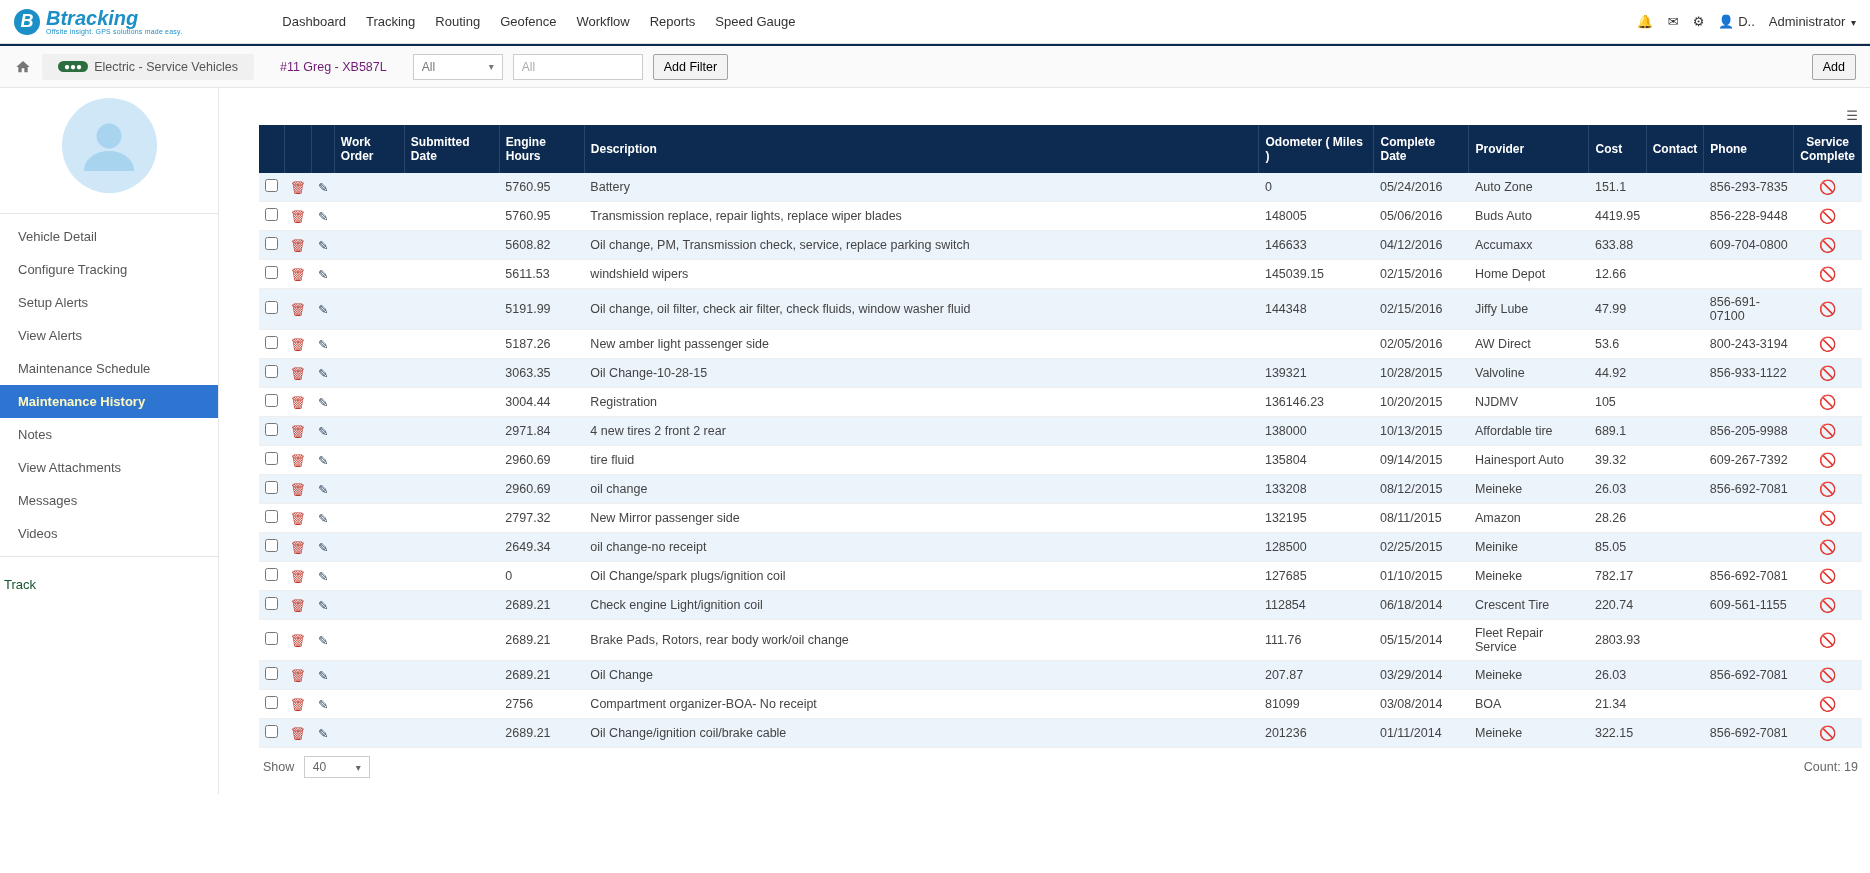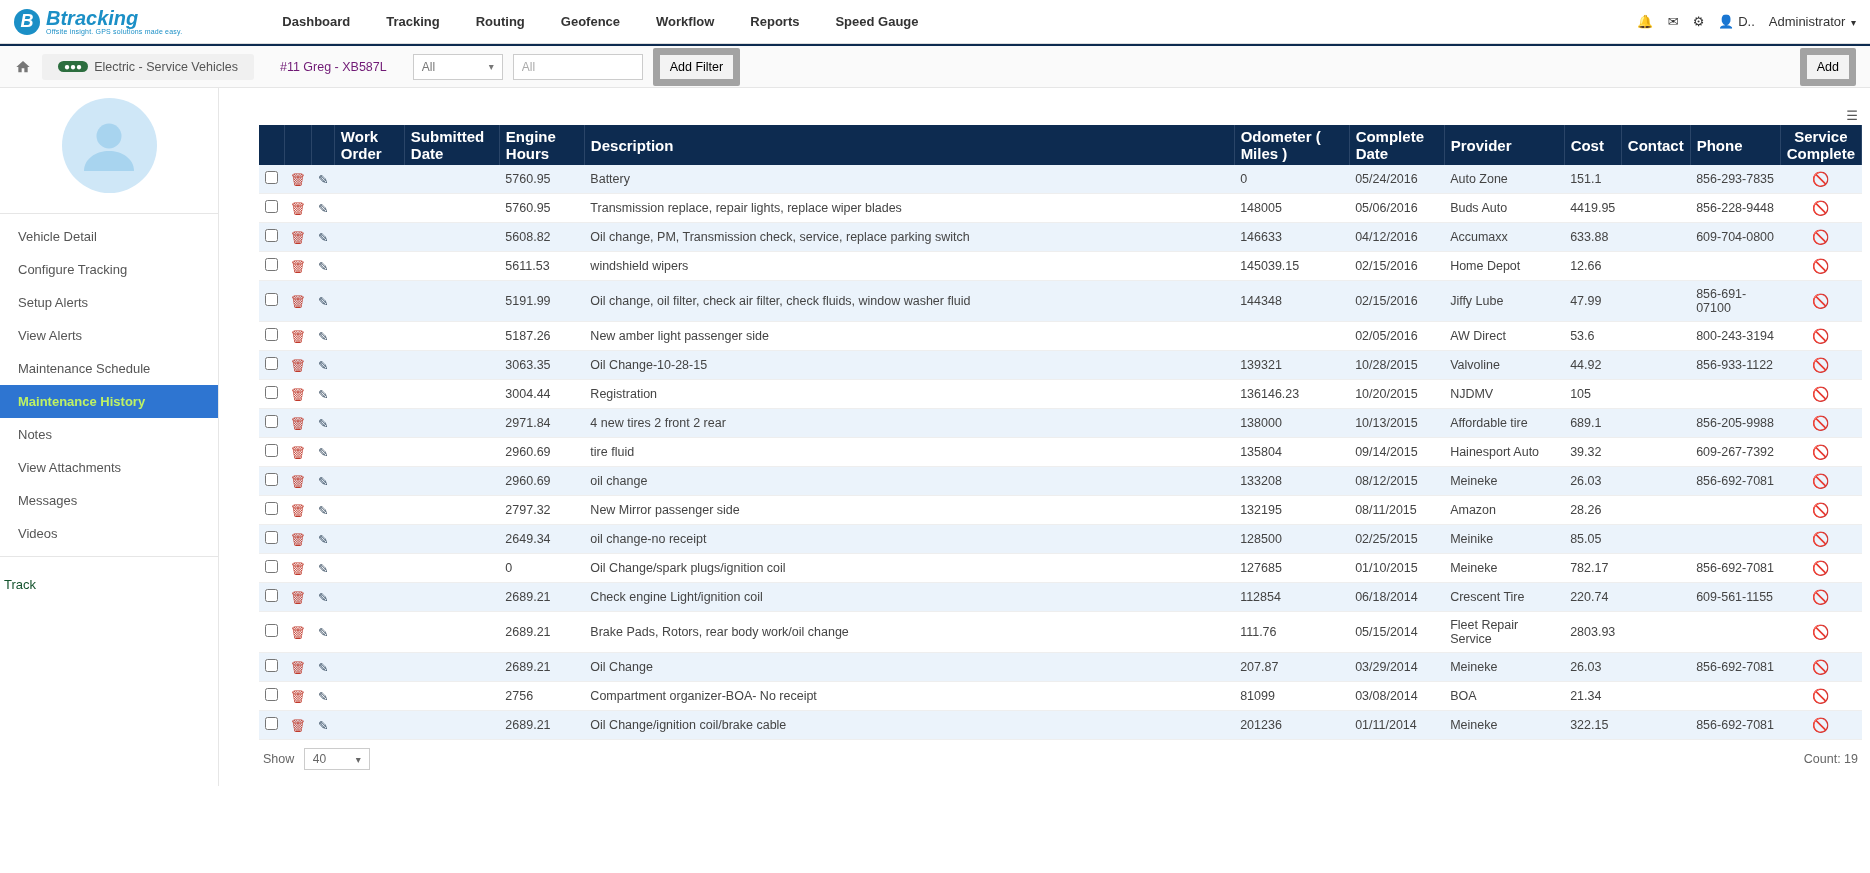--- a/index.html
+++ b/index.html
@@ -2,49 +2,49 @@
 <html><head>
 <meta charset="utf-8">
 <style>
 * { box-sizing: border-box; margin: 0; padding: 0; }
 body { font-family: Arial, Helvetica, sans-serif; font-size: 13px; color: #333; background: #fff; }
 .topbar { display: flex; align-items: center; padding: 6px 14px; border-bottom: 1px solid #ddd; height: 44px; }
 .logo { display: flex; align-items: center; gap: 6px; margin-right: 100px; }
 .logo-circle { width: 26px; height: 26px; border-radius: 50%; background: #1b8fc6; display: flex; align-items: center; justify-content: center; color: #fff; font-weight: bold; font-style: italic; font-size: 18px; }
 .logo-text { font-weight: bold; font-style: italic; color: #1b8fc6; font-size: 20px; line-height: 1; }
 .logo-sub { font-size: 7px; color: #1b8fc6; letter-spacing: 0.2px; }
-.nav { display: flex; gap: 36px; flex: 1; font-weight: bold; }
+.nav { display: flex; gap: 20px; flex: 1; }
 .nav a { color: #333; text-decoration: none; cursor: pointer; }
 .topright { display: flex; align-items: center; gap: 14px; font-size: 13px; }
 .topright .icon { cursor: pointer; color: #333; }
 .user-label { cursor: pointer; }
 .caret { font-size: 10px; margin-left: 2px; }
 .crumbbar { display: flex; align-items: center; padding: 8px 14px; border-bottom: 1px solid #e6e6e6; background: #fafafa; height: 44px; gap: 10px; border-top: 2px solid #0d2b50; }
 .home-ic { width: 18px; height: 16px; color: #777; cursor: pointer; }
 .crumb { background: #f0f0f0; padding: 6px 16px; border-radius: 3px; color: #555; display: flex; align-items: center; gap: 6px; cursor: pointer; font-size: 12.5px; }
 .crumb.active { background: transparent; color: #701a75; font-weight: normal; }
 .crumb-tag { background: #2c6e3f; color: #fff; border-radius: 8px; padding: 0 6px; font-size: 10px; font-weight: bold; }
 .filter-select { border: 1px solid #ccc; padding: 4px 8px; width: 90px; font-size: 12px; color: #777; background: #fff; cursor: pointer; height: 26px; display: flex; align-items: center; justify-content: space-between; }
 .filter-input { border: 1px solid #ccc; padding: 4px 8px; width: 130px; font-size: 12px; height: 26px; }
 .filter-input::placeholder { color: #aaa; }
-.btn { border: 7px solid #a3a3a3; background: #f3f3f3; padding: 5px 10px; font-size: 12.5px; cursor: pointer; border-radius: 2px; }
+.btn { border: 1px solid #a3a3a3; background: #f3f3f3; padding: 5px 10px; font-size: 12.5px; cursor: pointer; border-radius: 2px; }
 .add-btn { margin-left: auto; }
 .main { display: flex; }
 .sidebar { width: 219px; border-right: 1px solid #e6e6e6; background: #fff; padding-top: 10px; }
 .avatar { width: 95px; height: 95px; border-radius: 50%; background: #cfe7f7; margin: 0 auto 20px; display: flex; align-items: center; justify-content: center; }
 .avatar svg { width: 60px; height: 60px; fill: #a8d4ef; }
 .side-sep { border-top: 1px solid #e6e6e6; margin: 0 0 6px 0; }
 .side-item { padding: 9px 18px; color: #555; cursor: pointer; font-size: 13px; }
-.side-item.active { background: #2e75d1; color: #bef264; font-weight: bold; }
+.side-item.active { background: #2e75d1; color: #fef9c3; font-weight: bold; }
 .side-track { text-align: left; padding: 20px 4px; color: #14532d; cursor: pointer; border-top: 1px solid #e6e6e6; margin-top: 6px; }
 .content { flex: 1; padding: 18px 8px 8px 40px; }
 .list-ic { text-align: right; padding: 2px 4px; color: #555; cursor: pointer; }
 table { width: 100%; border-collapse: collapse; font-size: 12.5px; }
 thead { background: #0d2b50; color: #fff; }
-thead th { text-align: left; padding: 3px 6px; border-right: 1px solid #2a4568; font-weight: bold; font-size: 15px; }
+thead th { text-align: left; padding: 10px 6px; border-right: 1px solid #2a4568; font-weight: bold; font-size: 12px; }
 thead th:last-child { text-align: center; }
 tbody tr { border-bottom: 1px solid #eee; }
 tbody tr:nth-child(odd) { background: #ebf3fb; }
 tbody tr:nth-child(even) { background: #fff; }
 tbody td { padding: 6px 6px; color: #444; }
 .chk { width: 22px; text-align: center; }
 .act { width: 22px; text-align: center; cursor: pointer; }
 .del { color: #c0392b; }
 .edit { color: #34495e; }
 .svc { text-align: center; }

